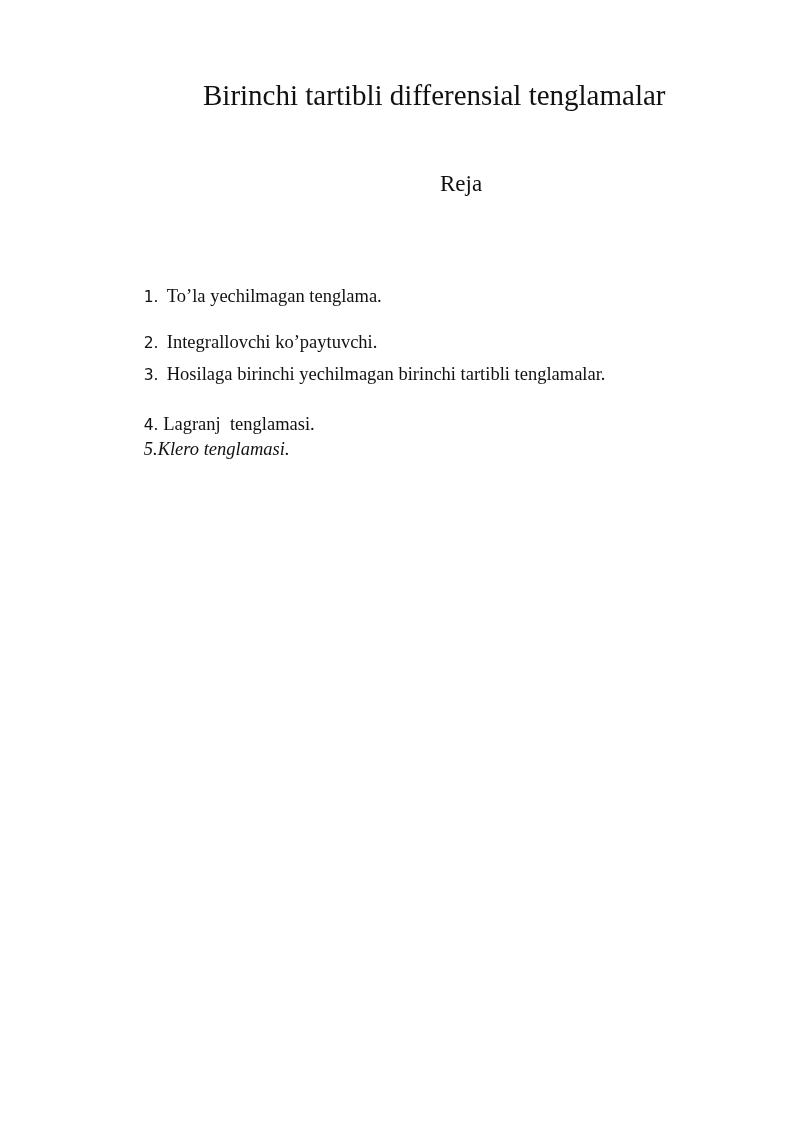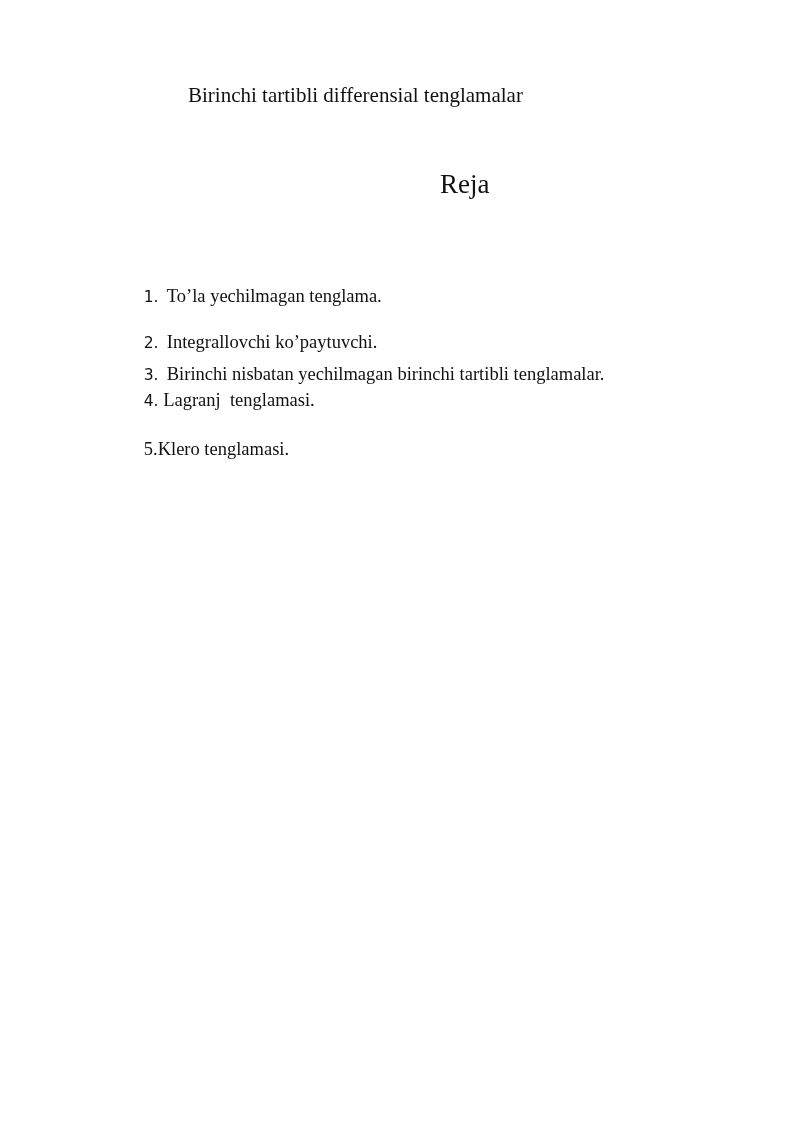--- a/index.html
+++ b/index.html
@@ -1,24 +1,24 @@
 <!DOCTYPE html>
 <html><head>
 <meta charset="utf-8">
 <style>
   html, body { margin: 0; padding: 0; background: #ffffff; }
   body { width: 800px; height: 1131px; position: relative; overflow: hidden; color: #111; }
   .title {
-    position: absolute; left: 188px; top: 76px;
-    font-family: "Liberation Serif", serif; font-size: 21px; line-height: 38px;
+    position: absolute; left: 203px; top: 76px;
+    font-family: "Liberation Serif", serif; font-size: 29px; line-height: 38px;
     white-space: nowrap;
   }
   .subtitle {
     position: absolute; left: 440px; top: 170px;
-    font-family: "Liberation Serif", serif; font-size: 27px; line-height: 28px;
+    font-family: "Liberation Serif", serif; font-size: 23px; line-height: 28px;
   }
   .item {
     position: absolute; left: 116px;
     font-family: "Liberation Serif", serif; font-size: 18.5px; line-height: 24px;
     white-space: pre;
   }
   .num {
     font-family: "DejaVu Sans", sans-serif; font-size: 15.5px;
     display: inline-block;
   }
@@ -32,22 +32,22 @@
   <div class="subtitle">Reja</div>
 
   <div>
     <div class="item" style="top:260px;">
       <span class="num list">1.</span><span>To’la yechilmagan tenglama.</span>
     </div>
     <div class="item" style="top:306px;">
       <span class="num list">2.</span><span>Integrallovchi ko’paytuvchi.</span>
     </div>
     <div class="item" style="top:338px;">
-      <span class="num list">3.</span><span>Birinchi nisbatan yechilmagan birinchi tartibli tenglamalar.</span>
+      <span class="num list">3.</span><span>Hosilaga birinchi yechilmagan birinchi tartibli tenglamalar.</span>
     </div>
-    <div class="item" style="top:364px;">
+    <div class="item" style="top:388px;">
       <span class="num">4.</span><span> Lagranj  tenglamasi.</span>
     </div>
-    <div class="item" style="top:413px;">
+    <div class="item" style="top:413px;font-style:italic;">
       <span>5.</span><span>Klero tenglamasi.</span>
     </div>
   </div>
 </div>
 
 </body></html>

